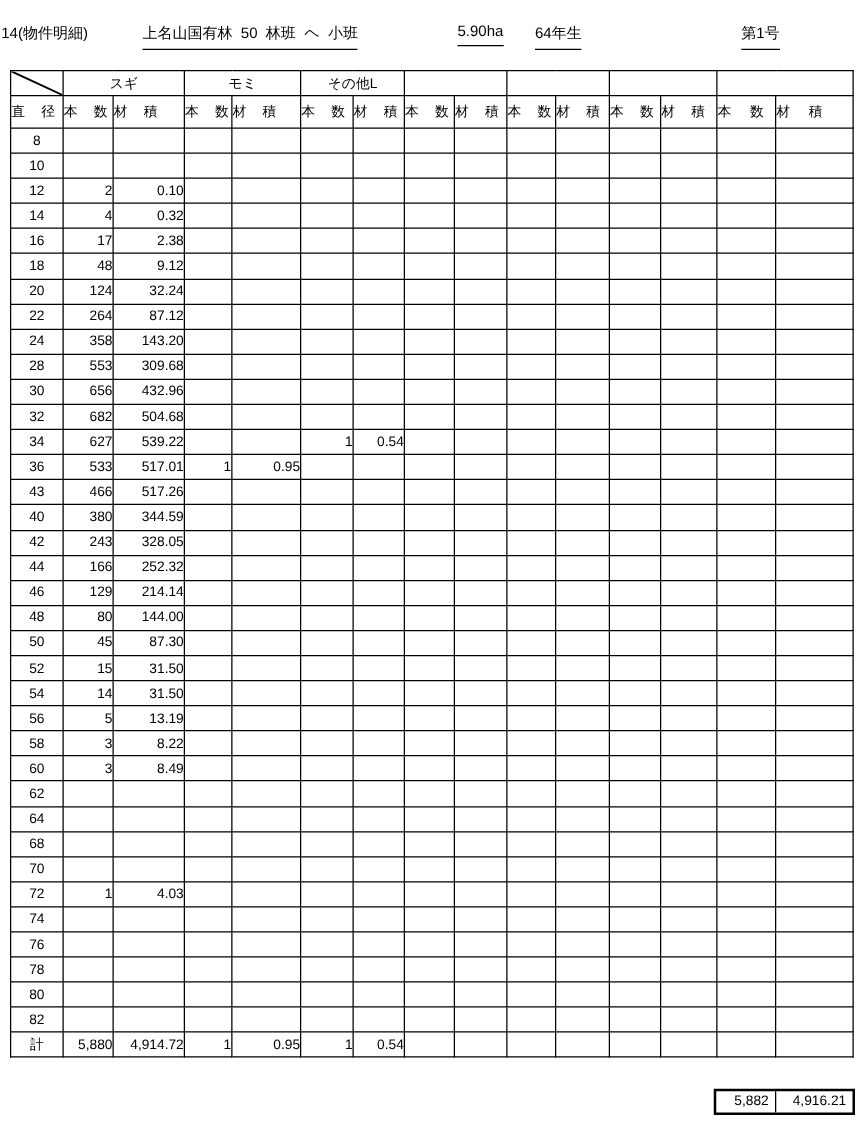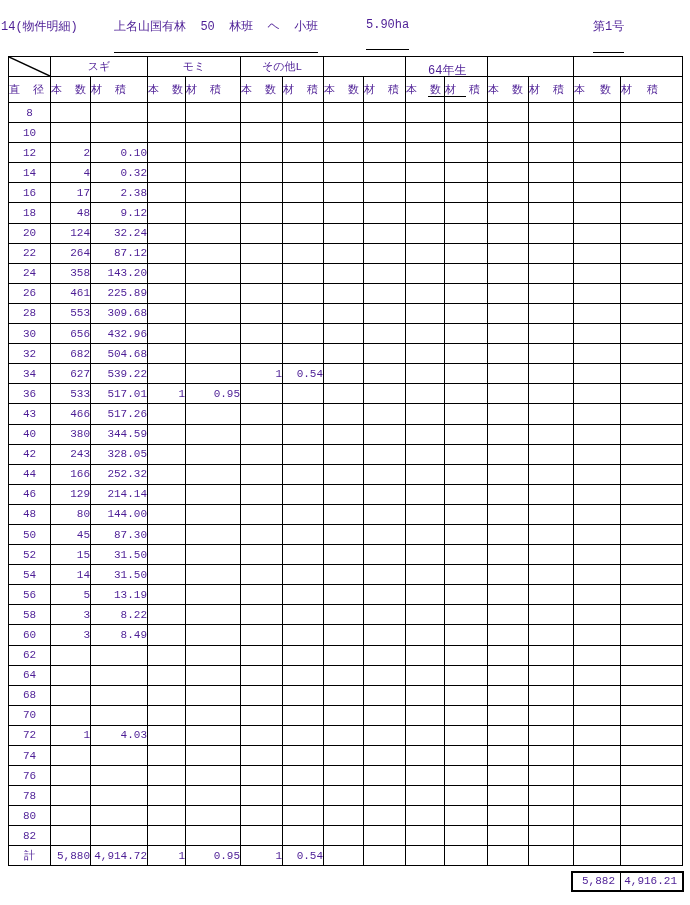--- a/index.html
+++ b/index.html
@@ -1,26 +1,26 @@
 <!DOCTYPE html>
 <html><head>
 <meta charset="utf-8">
 <style>
   html,body { margin:0; padding:0; background:#ffffff; }
   .sheet {
     position:relative; width:580px; height:905px; background:#ffffff;
-    font-family:Liberation Mono, monospace; color:#4c1d95;
+    font-family:Liberation Sans, sans-serif; color:#000000;
   }
   
   .title-item { position:absolute; top:18px; font-size:12px; white-space:pre; }
-  .underlined { border-bottom:1px solid #000; padding-bottom:17px; }
+  .underlined { border-bottom:1px solid #000; padding-bottom:4px; }
   .t-form   { left:1px; }
   .t-forest { left:114px; }
   .t-area   { left:366px; }
-  .t-age    { left:428px;margin-top:44px; }
+  .t-age    { left:428px; }
   .t-sheet  { left:593px; }
 
   
   table.inv {
     position:absolute; left:8px; top:36px;
     border-collapse:collapse; table-layout:fixed;
     border:1.5px solid #000;
   }
   table.inv th, table.inv td {
     border:1px solid #000; padding:0; overflow:hidden;
@@ -264,37 +264,20 @@
           <td class="num"></td>
           <td class="num"></td>
           <td class="num"></td>
           <td class="num"></td>
           <td class="num"></td>
           <td class="num"></td>
           <td class="num pr5"></td>
           <td class="num pr5"></td>
         </tr>
         <tr>
-          <td class="dia">26</td>
-          <td class="num pr5">461</td>
-          <td class="num">225.89</td>
-          <td class="num pr5"></td>
-          <td class="num pr20"></td>
-          <td class="num pr5"></td>
-          <td class="num pr10"></td>
-          <td class="num"></td>
-          <td class="num"></td>
-          <td class="num"></td>
-          <td class="num"></td>
-          <td class="num"></td>
-          <td class="num"></td>
-          <td class="num pr5"></td>
-          <td class="num pr5"></td>
-        </tr>
-        <tr>
           <td class="dia">28</td>
           <td class="num pr5">553</td>
           <td class="num">309.68</td>
           <td class="num pr5"></td>
           <td class="num pr20"></td>
           <td class="num pr5"></td>
           <td class="num pr10"></td>
           <td class="num"></td>
           <td class="num"></td>
           <td class="num"></td>

